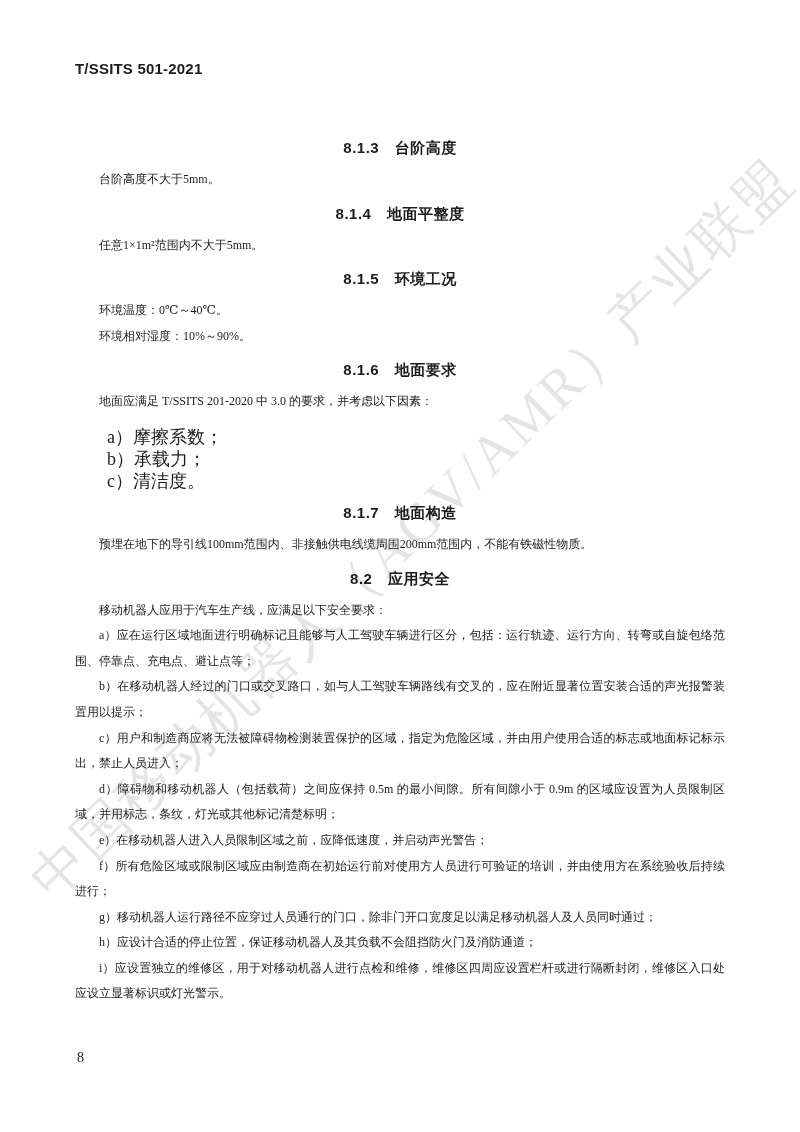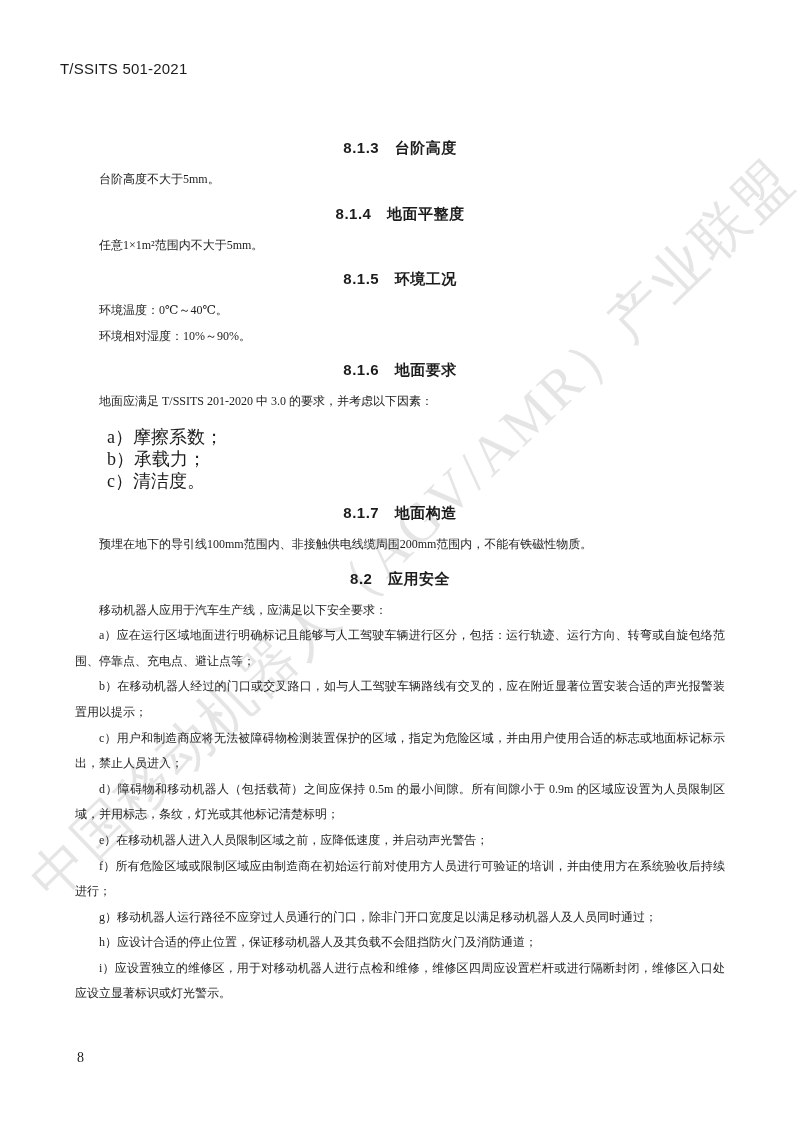--- a/index.html
+++ b/index.html
@@ -6,23 +6,23 @@
   body {
     width: 800px; height: 1132px;
     background: #ffffff;
     color: #1c1c1c;
     font-family: "Liberation Serif", "DejaVu Serif", serif;
     position: relative;
     overflow: hidden;
   }
   .doc-header {
     position: absolute;
-    left: 60px; top: 60px;
+    left: 75px; top: 60px;
     font-family: "Liberation Sans", "DejaVu Sans", sans-serif;
-    font-weight: 400;
+    font-weight: 700;
     font-size: 15px;
     letter-spacing: 0.2px;
   }
   .watermark {
     position: absolute;
     left: 40px; top: 852px;
     transform-origin: 0 50%;
     transform: rotate(-44deg);
     font-size: 55px;
     letter-spacing: 3px;

